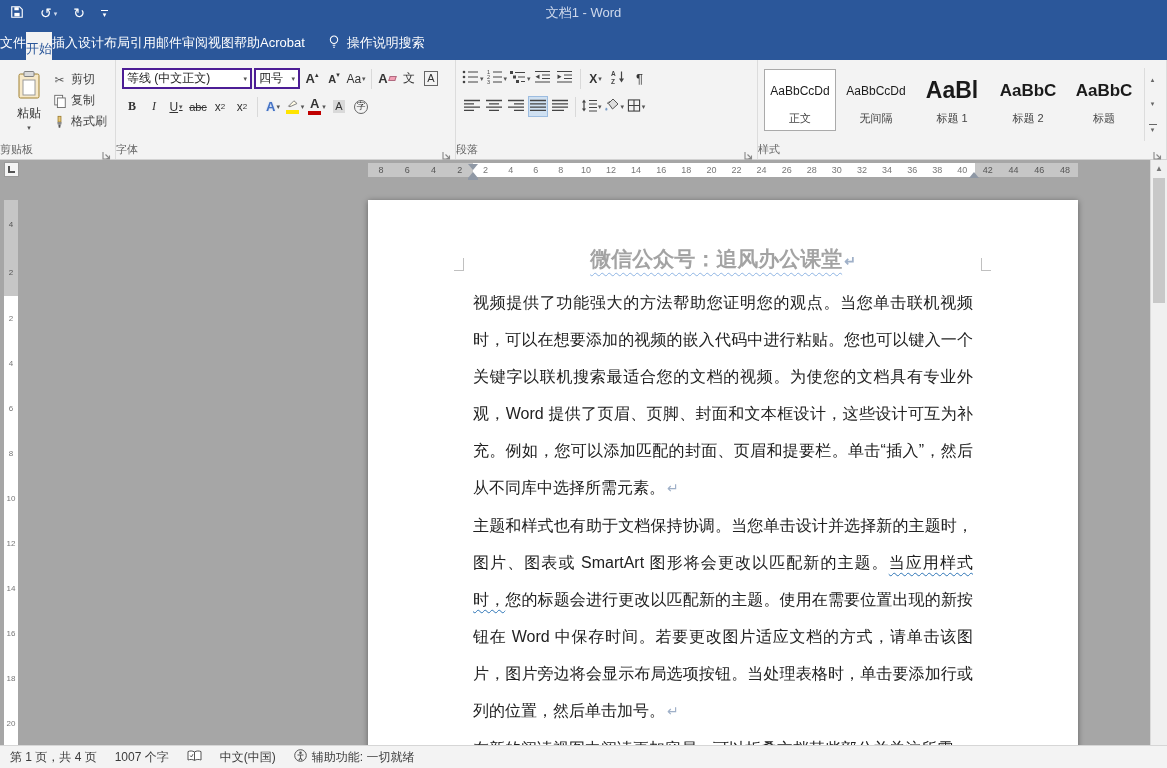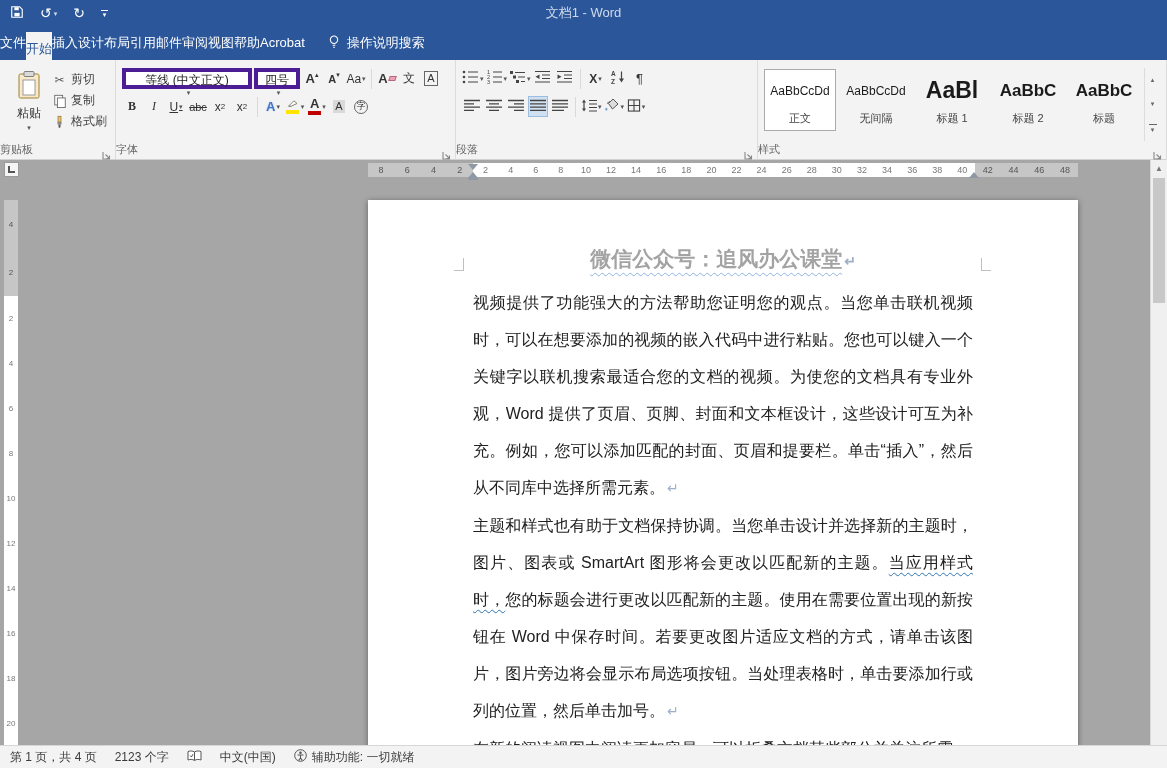--- a/index.html
+++ b/index.html
@@ -35,22 +35,22 @@
   .paste-btn { width:46px; display:flex; flex-direction:column; align-items:center; gap:3px; padding-top:2px; cursor:default; }
   .paste-lab { font-size:12px; color:#333; text-align:center; line-height:13px; }
   .paste-lab .dd { font-size:7px; color:#555; }
   .clip-small { display:flex; flex-direction:column; gap:4px; padding-top:3px; }
   .small-btn { display:flex; align-items:center; gap:4px; font-size:12px; color:#444; white-space:nowrap; cursor:default; }
   .small-btn .ic { width:15px; display:inline-flex; justify-content:center; font-size:12px; color:#555; }
 
   .g-font { width:340px; }
   .fr1, .fr2 { display:flex; align-items:center; gap:2px; }
   .fr1 { margin-bottom:7px; }
-  .combo { height:21px; background:#fff; border:4px solid #4c1d95; display:flex; align-items:center;
-    justify-content:space-between; font-size:12px; color:#222; padding:0 3px; cursor:default;flex-direction:column; }
+  .combo { height:21px; background:#fff; border:2px solid #4c1d95; display:flex; align-items:center;
+    justify-content:space-between; font-size:12px; color:#222; padding:0 3px; cursor:default; }
   .combo .dd { font-size:7px; color:#555; margin-left:3px; }
   .c-name { width:130px; }
   .c-size { width:46px;align-items:center; }
   .iconbtn { min-width:20px; height:21px; display:inline-flex; align-items:center; justify-content:center;
     font-size:12px; color:#333; cursor:default; position:relative; }
   .iconbtn .dd { font-size:7px; color:#555; margin-left:1px; }
   .iconbtn.active { background:#cfe0f1; border:1px solid #9cbce0; }
   .vsep { width:1px; height:20px; background:#d9d9d9; margin:0 3px; }
   .bB { font-weight:bold; font-family:"Liberation Serif",serif; }
   .bI { font-style:italic; font-family:"Liberation Serif",serif; }
@@ -591,21 +591,21 @@
   <div class="scrollbar">
     <div class="sb-arrow">▲</div>
     <div class="sb-thumb"></div>
   </div>
 
   <div class="statusbar">
     <span class="sb-item">
         <span>第 1 页，共 4 页</span>
       </span>
     <span class="sb-item">
-        <span>2123 个字</span>
+        <span>1007 个字</span>
       </span>
     <span class="sb-item">
         <span><svg width="15" height="12" viewBox="0 0 15 12">
             <path d="M7.5 2C5.5.7 3 .7 1 1.6V10c2-.8 4.5-.8 6.5.4C9.5 9.2 12 9.2 14 10V1.6C12 .7 9.5.7 7.5 2z" fill="#fff" stroke="#555"></path>
             <path d="M7.5 2v8.4" stroke="#555"></path>
             <path d="M3.2 5.6l1.2 1.4 1.6-2.8" fill="none" stroke="#555"></path>
           </svg></span>
       </span>
     <span class="sb-item">
         <span>中文(中国)</span>

